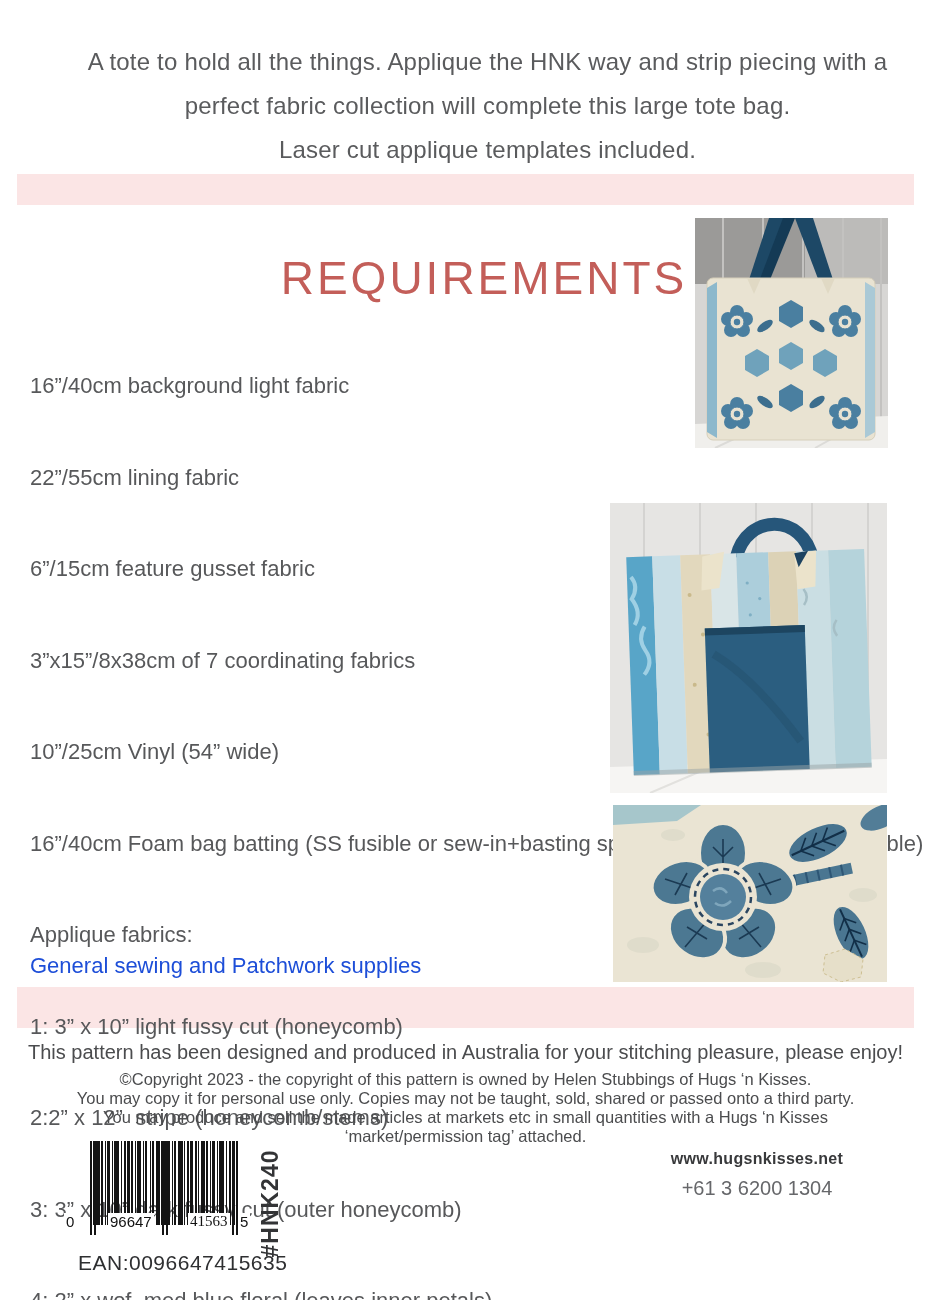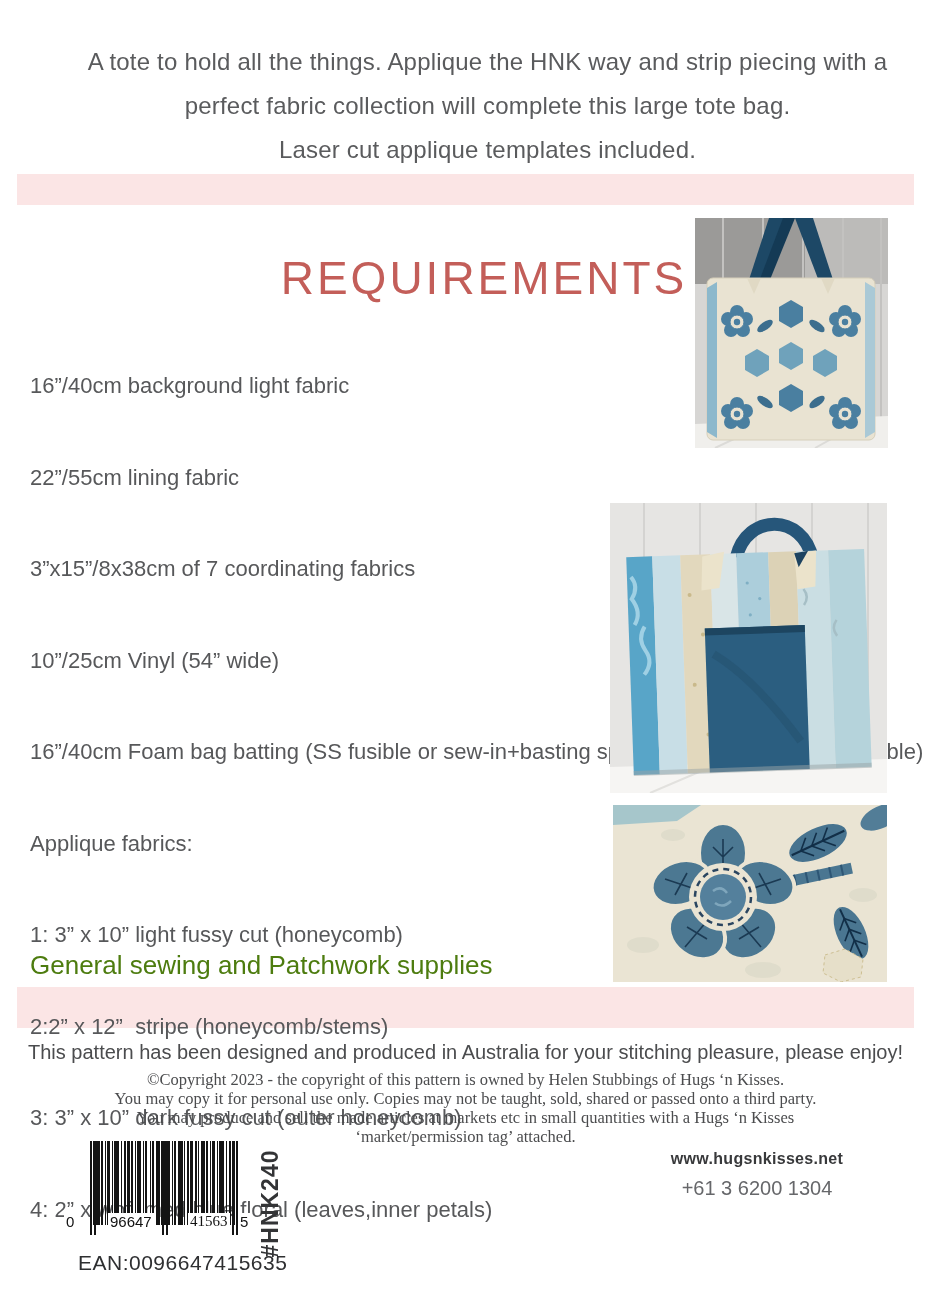--- a/index.html
+++ b/index.html
@@ -13,33 +13,33 @@
   
   .band{position:absolute;left:17px;width:897px;background:#fbe5e5;}
   .band-top{top:174px;height:31px;}
   .band-bottom{top:987px;height:41px;}
 
   
   .req-title{position:absolute;top:252px;left:29px;width:910px;text-align:center;
              font-size:46px;line-height:52px;letter-spacing:3px;color:#c35e59;font-weight:400;}
   .req-list{position:absolute;top:310px;left:30px;width:880px;font-size:22px;line-height:30.5px;
             white-space:pre;color:#57585a;}
-  .req-general{position:absolute;top:950px;left:30px;font-size:26px;line-height:31px;color:#4d7c0f;text-align:right;}
+  .req-general{position:absolute;top:950px;left:30px;font-size:22px;line-height:31px;color:#1d4ed8;text-align:right;}
 
   
   .photo{position:absolute;overflow:hidden;}
   .photo svg{display:block;}
   #photo1{left:695px;top:218px;width:193px;height:230px;}
   #photo2{left:610px;top:503px;width:277px;height:290px;}
   #photo3{left:613px;top:805px;width:274px;height:177px;}
 
   
   .notice{position:absolute;top:1040px;left:0;width:100%;text-align:center;color:#4b4c4e;}
   .notice-main{font-size:20px;line-height:24px;margin-bottom:6px;}
-  .notice-line{font-size:16.5px;line-height:19px;font-family:Liberation Serif, serif;}
+  .notice-line{font-size:16.5px;line-height:19px;}
 
   
   .barcode{position:absolute;left:78px;top:1139px;width:172px;}
   .barcode-nums{position:absolute;top:74px;left:0;width:172px;height:18px;font-size:15px;color:#111;}
   .barcode-nums span{position:absolute;background:#fff;padding:0 2px;}
   .bn-left{left:-14px;}
   .bn-g1{left:30px;}
   .bn-g2{left:110px;font-family:Liberation Serif, serif;}
   .bn-right{left:160px;}
   .barcode-ean{margin-top:10px;width:180px;text-align:center;white-space:nowrap;
@@ -65,20 +65,21 @@
     <div>Laser cut applique templates  included.</div>
   </div>
 
   <div class="band band-top"></div>
   <div class="band band-bottom"></div>
 
   <div class="req-title">REQUIREMENTS</div>
   <div class="req-list">
     <div>16”/40cm background light fabric</div>
     <div>22”/55cm lining fabric</div>
+    <div>6”/15cm feature gusset fabric</div>
     <div>3”x15”/8x38cm of 7 coordinating fabrics</div>
     <div>10”/25cm Vinyl (54” wide)</div>
     <div>16”/40cm Foam bag batting (SS fusible or sew-in+basting spray (In-R-form, Soft and stable)</div>
     <div>Applique fabrics:</div>
     <div>1: 3” x 10” light fussy cut (honeycomb)</div>
     <div>2:2” x 12”  stripe (honeycomb/stems)</div>
     <div>3: 3” x 10” dark fussy cut (outer honeycomb)</div>
     <div>4: 2” x wof  med blue floral (leaves,inner petals)</div>
     
     

